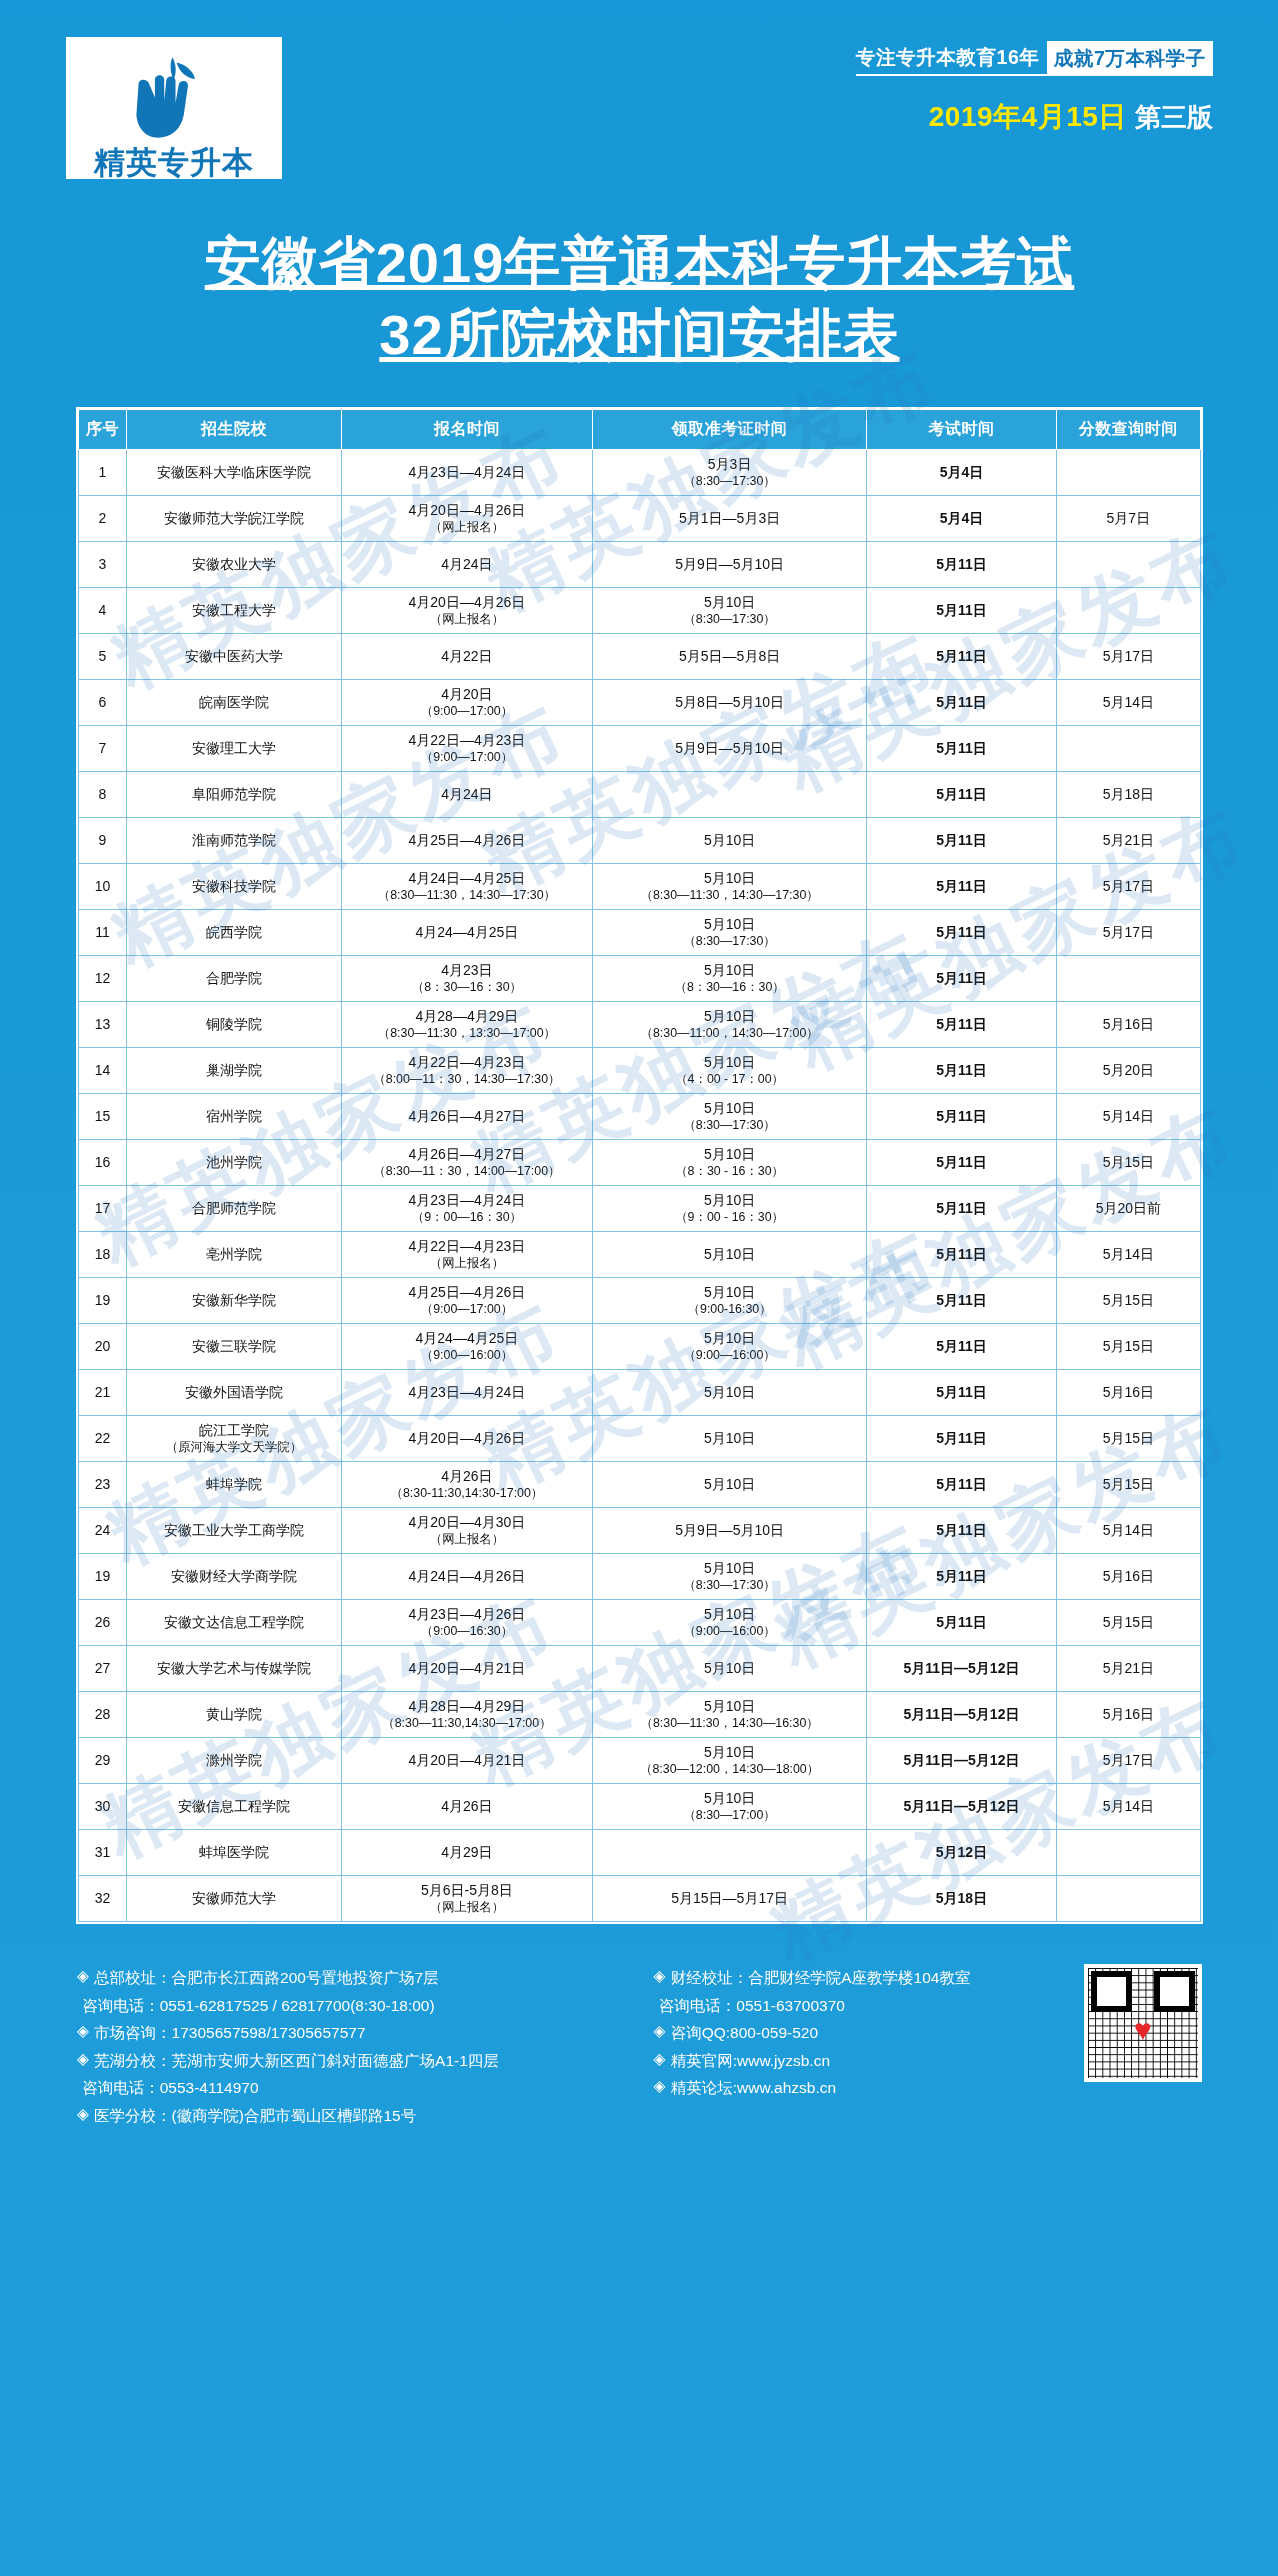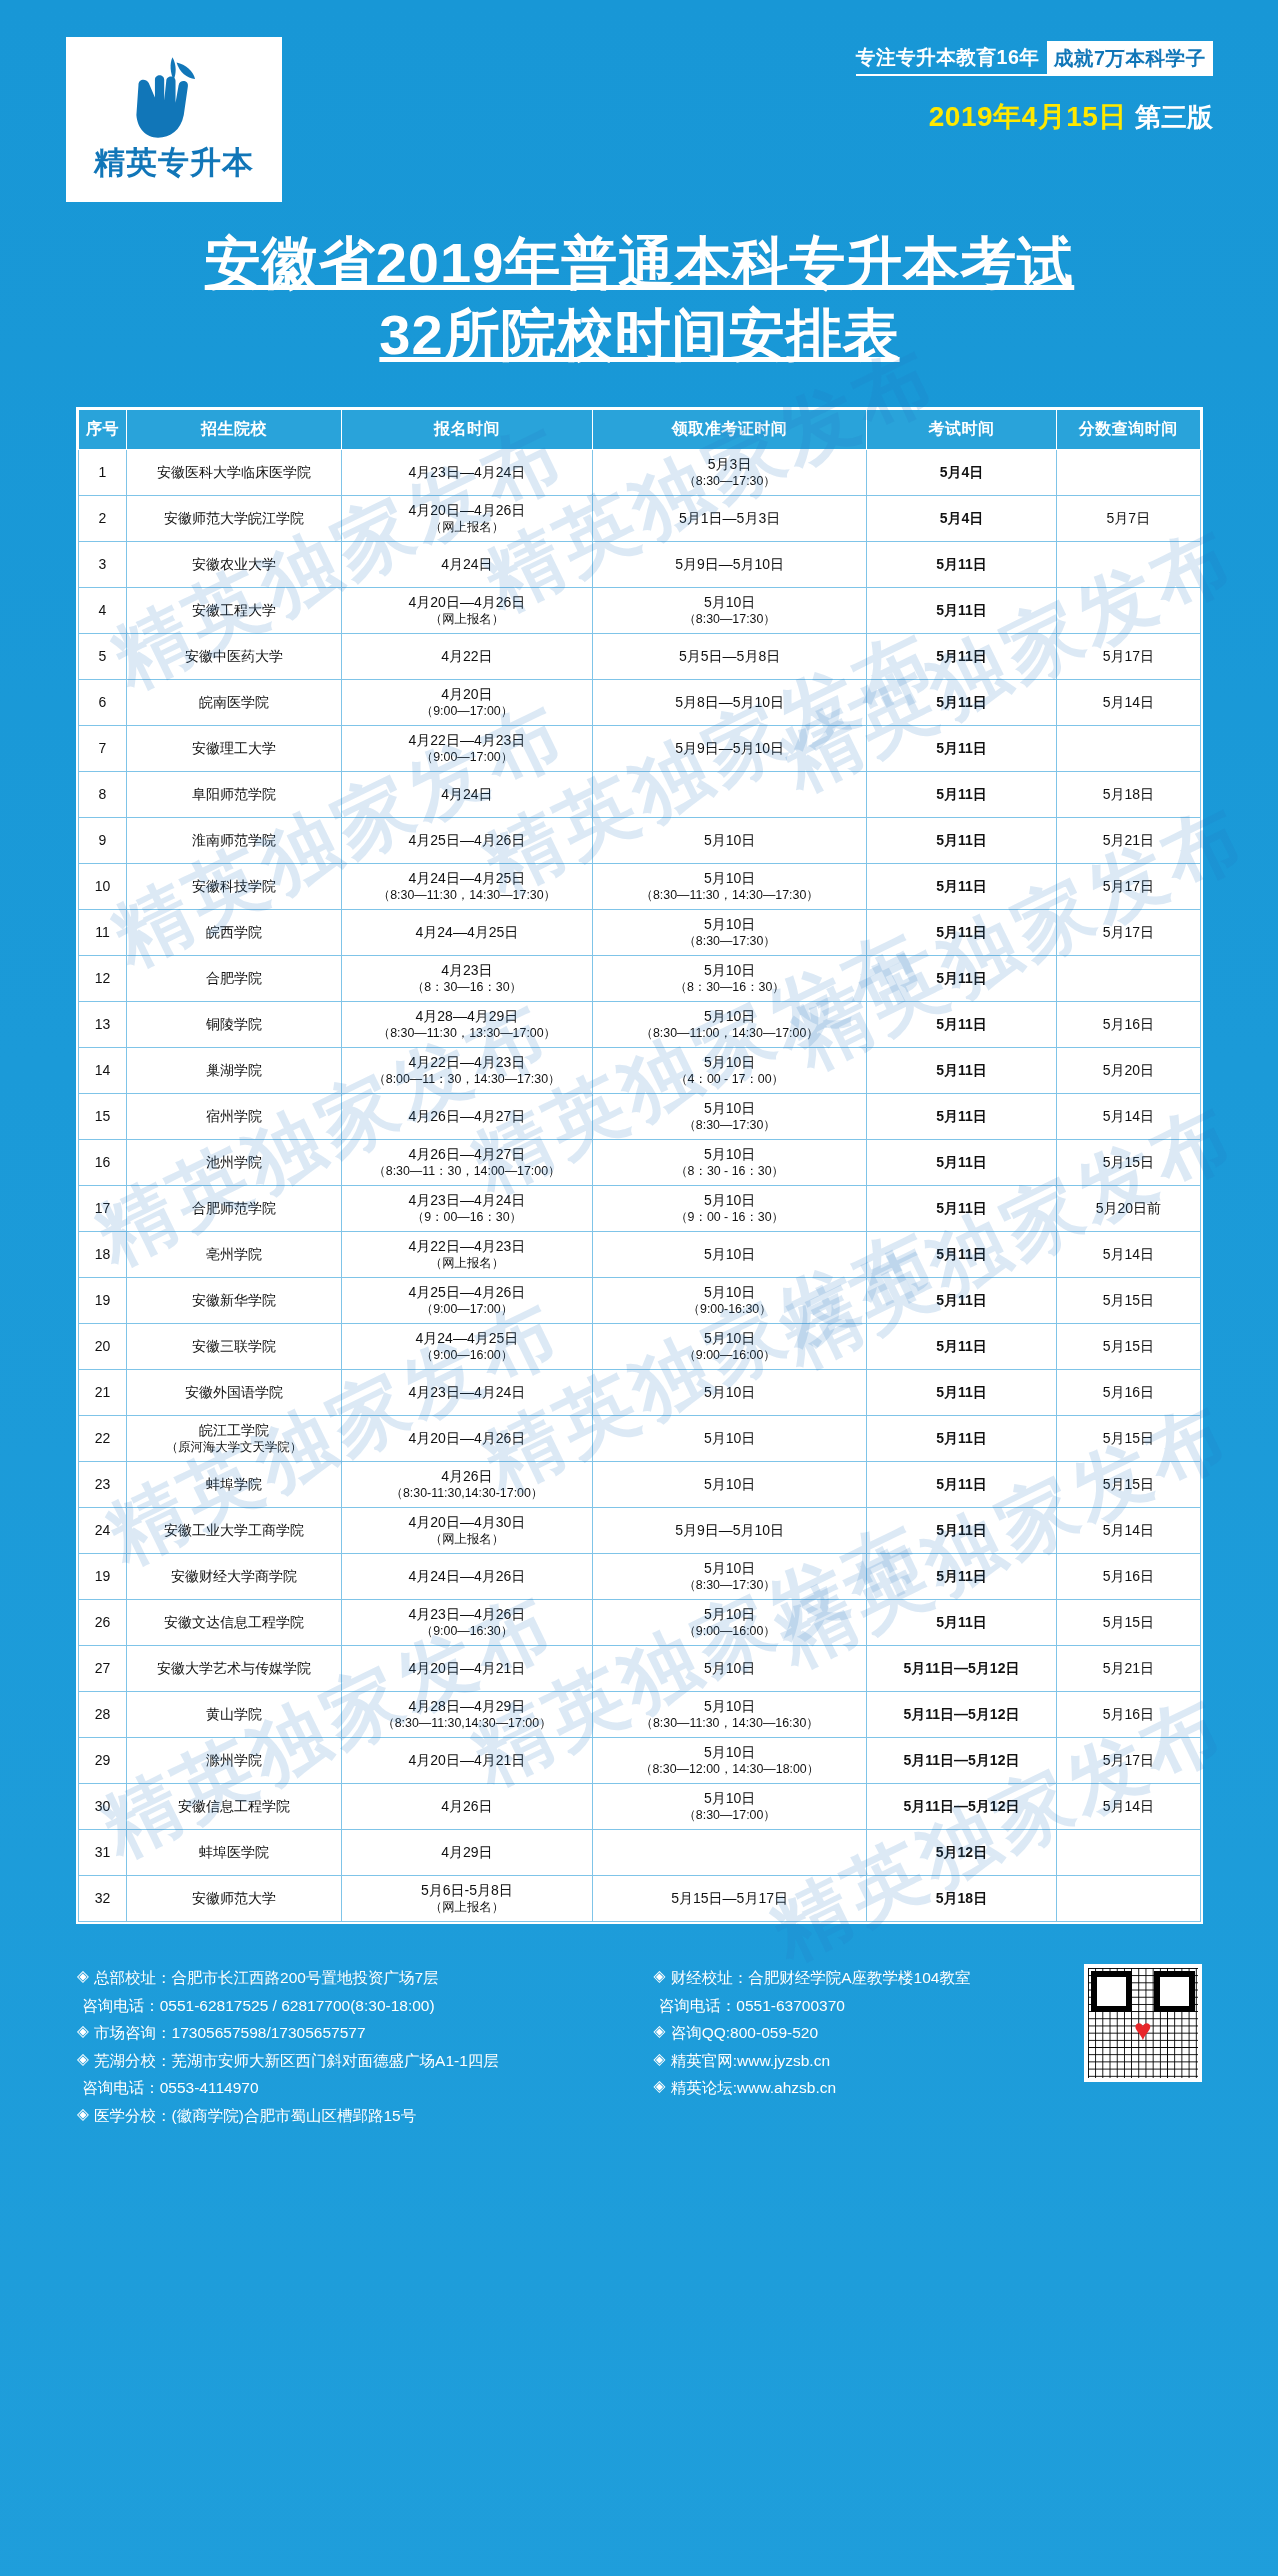--- a/index.html
+++ b/index.html
@@ -20,21 +20,21 @@
   }
 
   
   .header {
     position: relative;
     height: 222px;
   }
   .logo-box {
     position: absolute;
     left: 66px; top: 37px;
-    width: 216px; height: 165px;
+    width: 216px; height: 142px;
     background: #ffffff;
     border: 3.1px solid #ffffff;
     display: flex;
     flex-direction: column;
     align-items: center;
     justify-content: flex-start;
   }
   .logo-mark {
     margin-top: 13.4px;
     width: 103px; height: 88px;

